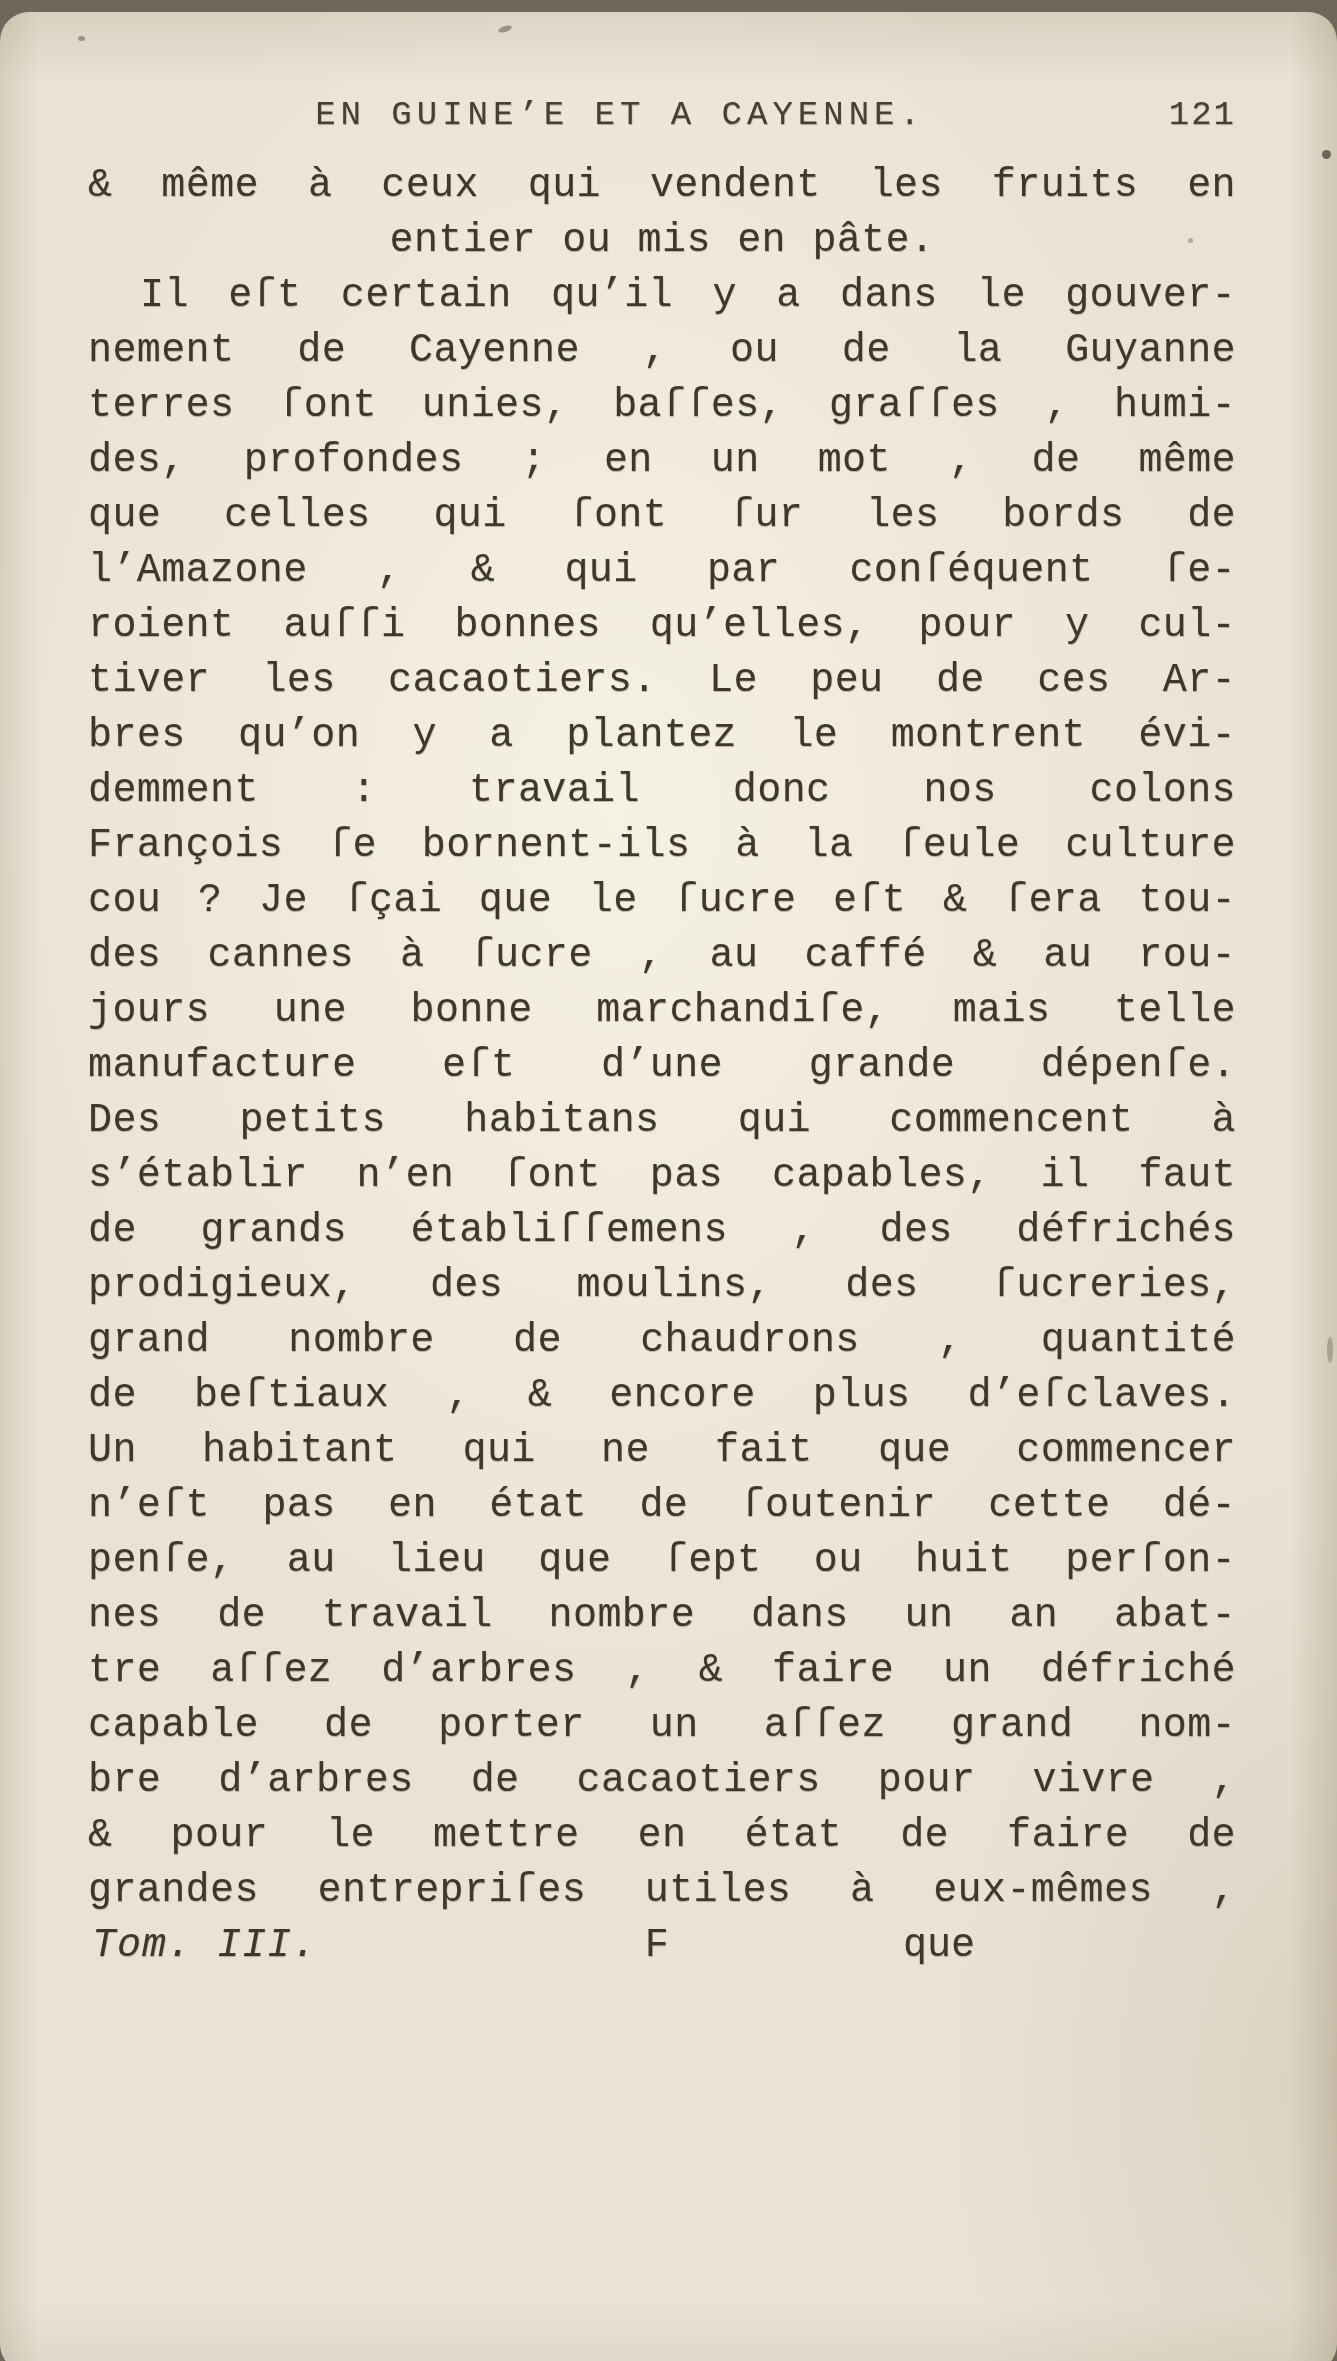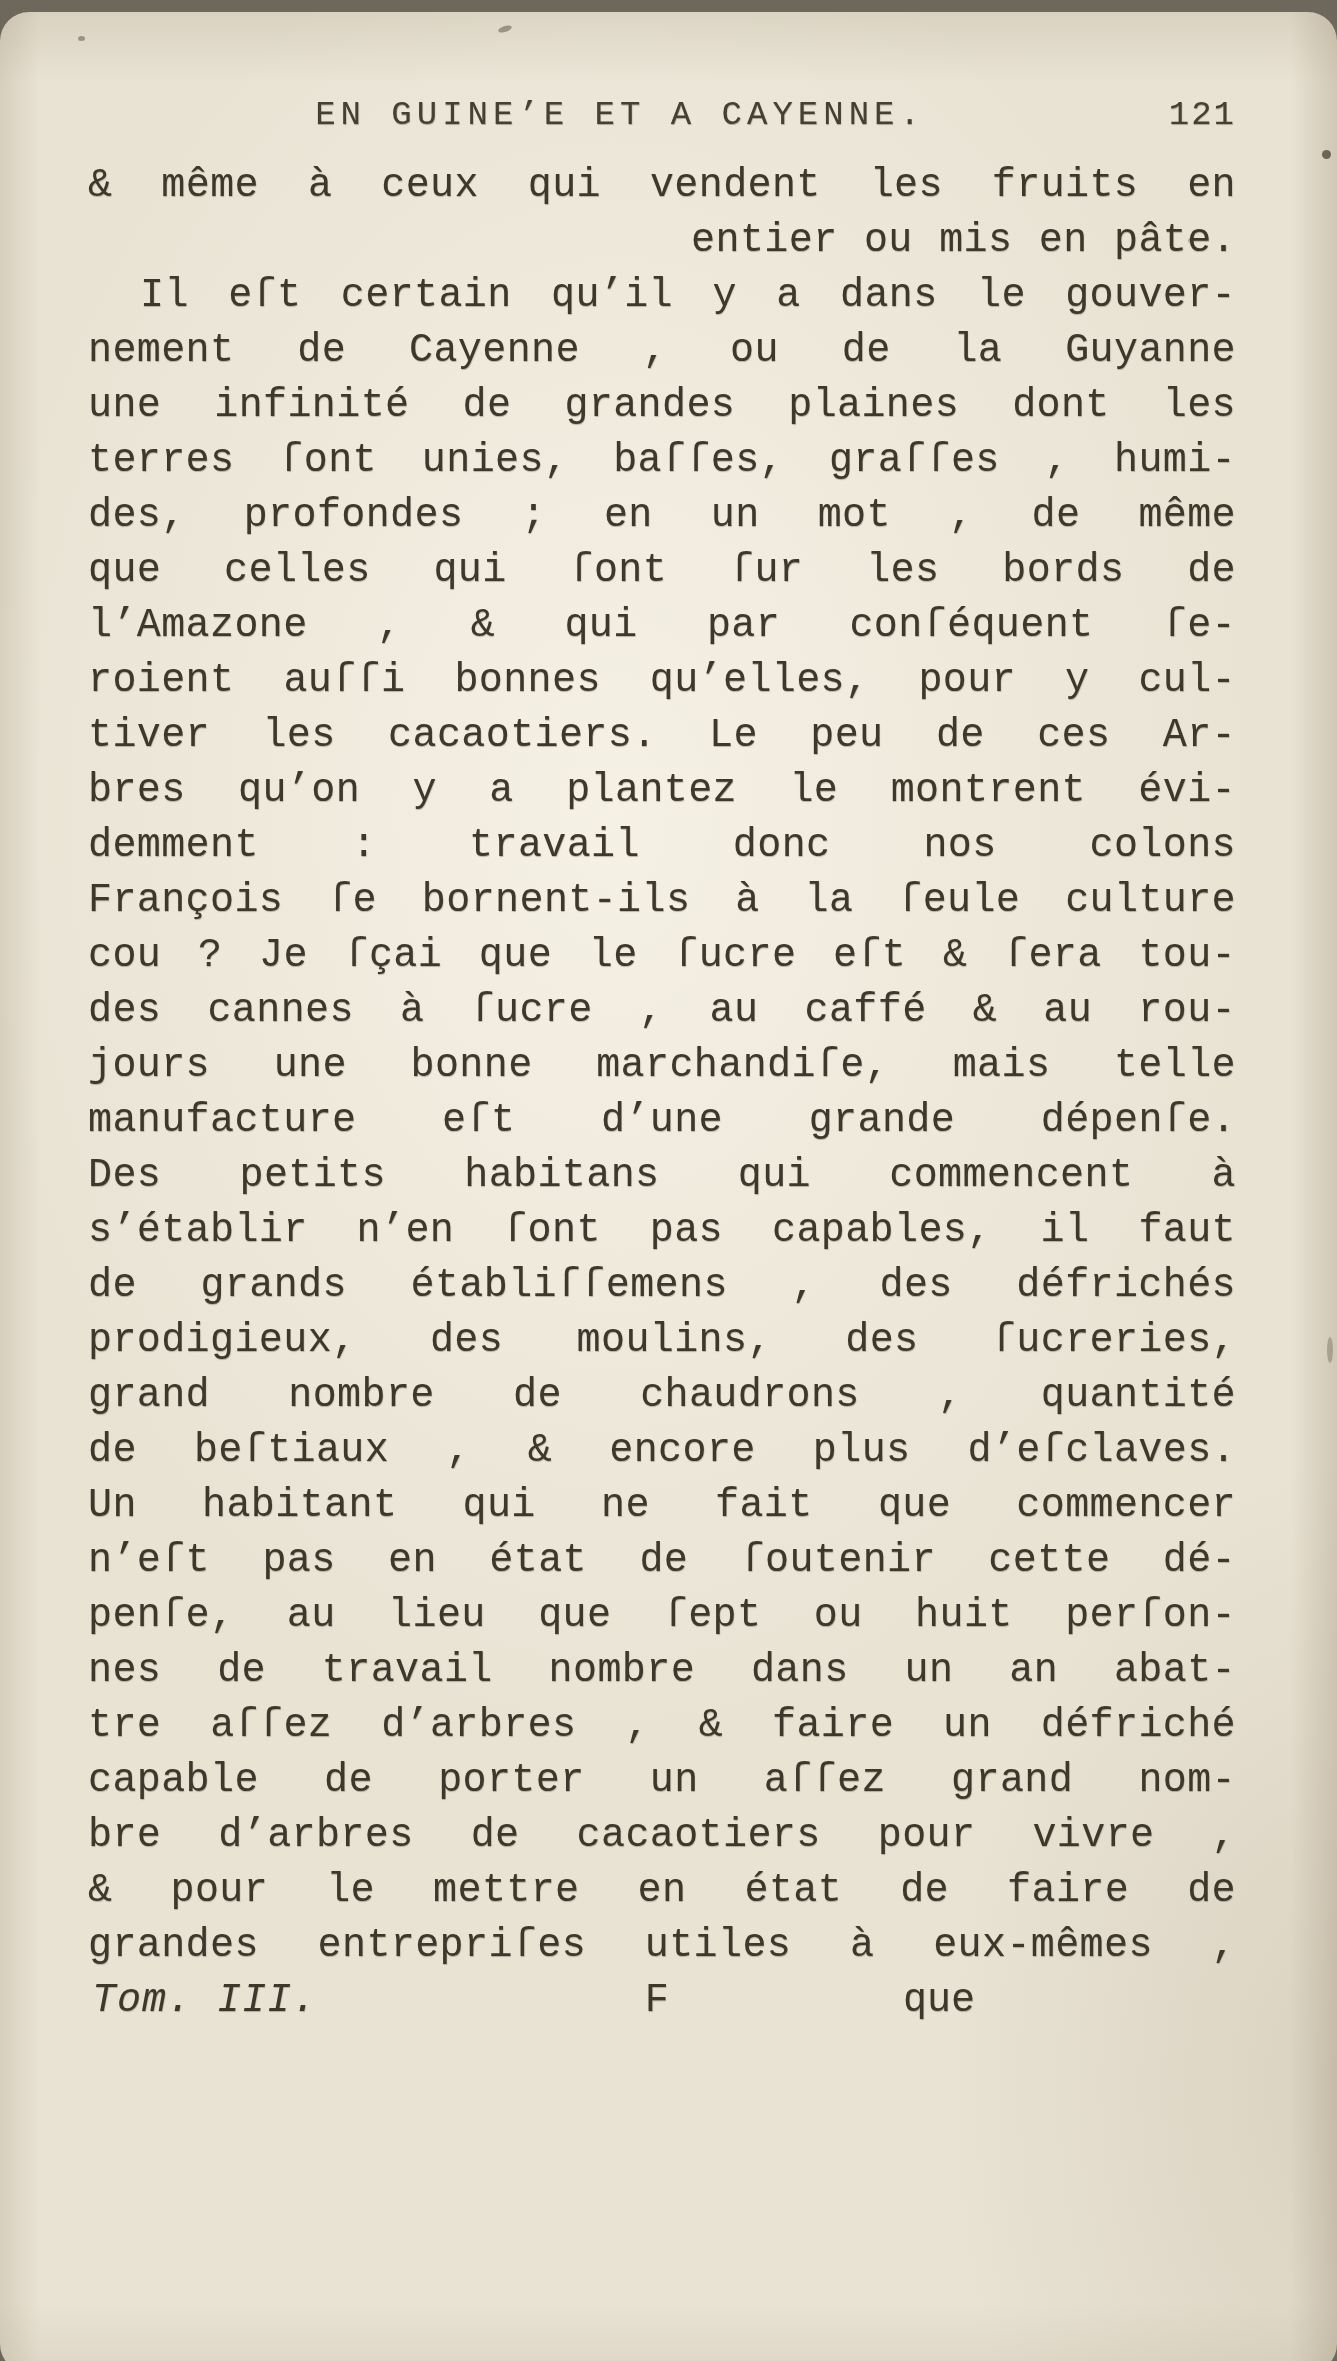--- a/index.html
+++ b/index.html
@@ -41,21 +41,21 @@
   .page-number { min-width: 84px; text-align: right; letter-spacing: 2px; }
 
   .body {
     margin-top: 24px;
     font-size: 40px;
     line-height: 55px;
     letter-spacing: 0.4px;
     word-spacing: 2px;
     text-shadow: 0.4px 0.6px 0.8px rgba(58,48,36,0.30);
   }
-  .line { text-align: right; }
+  .line { text-align: center; }
   .line.just {
     text-align: justify;
     -moz-text-align-last: justify;
     text-align-last: justify;
   }
   .line.indent { text-indent: 52px; }
 
   .footer {
     position: relative;
     height: 55px;
@@ -87,21 +87,20 @@
     <div class="header">
       <span class="running-title">EN GUINE’E ET A CAYENNE.</span>
       <span class="page-number">121</span>
     </div>
 
     <div class="body">
         <div class="line just">&amp; même à ceux qui vendent les fruits en</div>
         <div class="line">entier ou mis en pâte.</div>
         <div class="line indent just">Il eſt certain qu’il y a dans le gouver-</div>
         <div class="line just">nement de Cayenne , ou de la Guyanne</div>
-        <div class="line just">une infinité de grandes plaines dont les</div>
         <div class="line just">terres ſont unies, baſſes, graſſes , humi-</div>
         <div class="line just">des, profondes ; en un mot , de même</div>
         <div class="line just">que celles qui ſont ſur les bords de</div>
         <div class="line just">l’Amazone , &amp; qui par conſéquent ſe-</div>
         <div class="line just">roient auſſi bonnes qu’elles, pour y cul-</div>
         <div class="line just">tiver les cacaotiers.  Le peu de ces Ar-</div>
         <div class="line just">bres qu’on y a plantez le montrent évi-</div>
         <div class="line just">demment : travail donc nos colons</div>
         <div class="line just">François ſe bornent-ils à la ſeule culture</div>
         <div class="line just">cou ? Je ſçai que le ſucre eſt &amp; ſera tou-</div>

